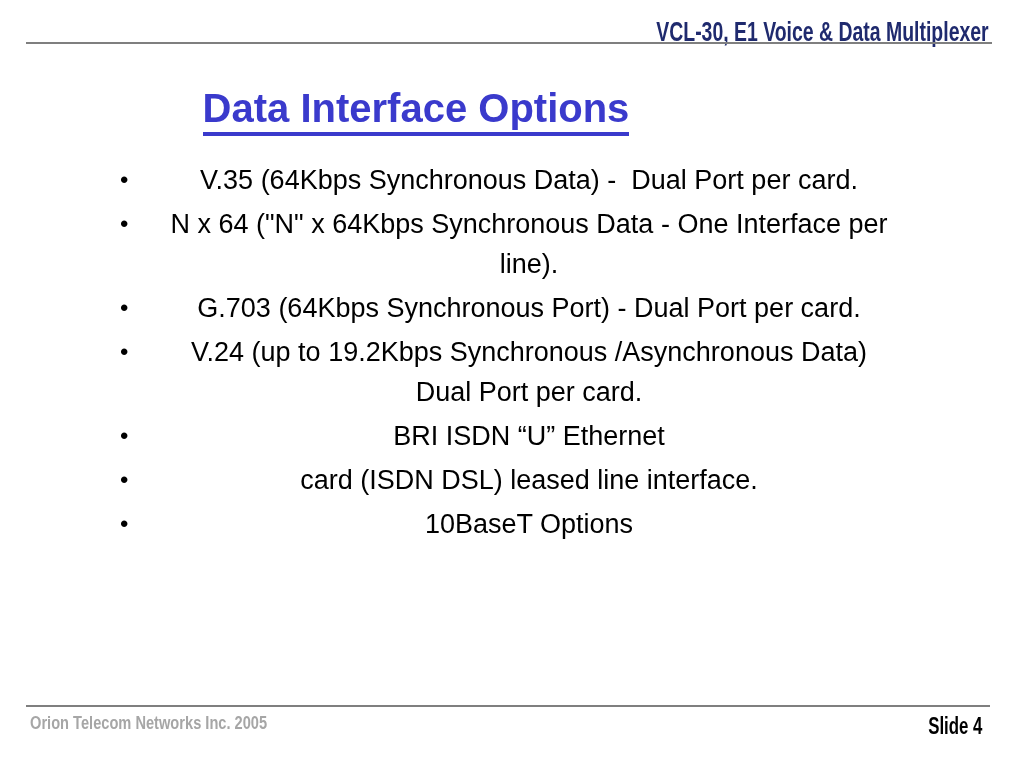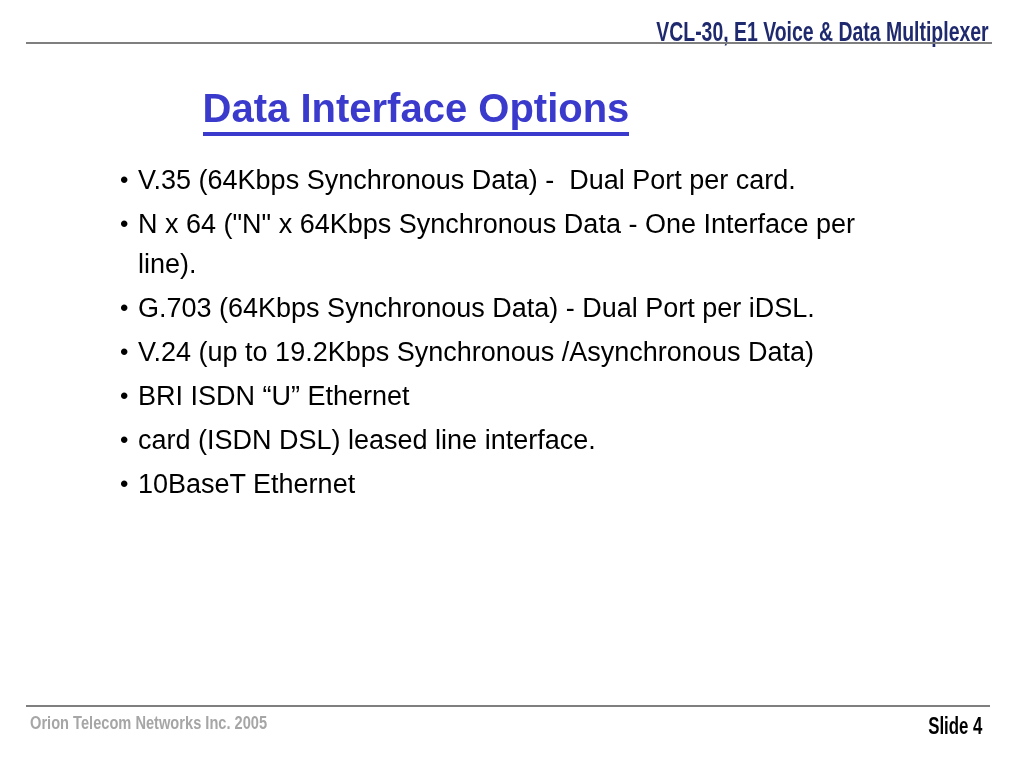--- a/index.html
+++ b/index.html
@@ -68,20 +68,21 @@
     flex:0 0 18px;
     width:18px;
     font-size:24px;
     line-height:40px;
     white-space:pre;
   }
   .bullet-lines{flex:1 1 auto;}
   .bline{
     line-height:40px;
     white-space:pre;
+    text-align:center;
   }
 
   
   .bottom-rule{
     position:absolute;
     top:705px;left:26px;width:964px;height:2px;
     background:var(--rule-gray,#7f7f7f);
   }
   .footer-left{
     position:absolute;
@@ -127,49 +128,50 @@
       <span class="bullet-marker">•</span>
       <div class="bullet-lines">
         <div class="bline">N x 64 ("N" x 64Kbps Synchronous Data - One Interface per</div>
         <div class="bline">line).</div>
       </div>
     </div>
 
     <div class="bullet-item">
       <span class="bullet-marker">•</span>
       <div class="bullet-lines">
-        <div class="bline">G.703 (64Kbps Synchronous Data) - Dual Port per iDSL.</div>
+        <div class="bline">G.703 (64Kbps Synchronous Port) - Dual Port per card.</div>
       </div>
     </div>
 
     <div class="bullet-item">
       <span class="bullet-marker">•</span>
       <div class="bullet-lines">
         <div class="bline">V.24 (up to 19.2Kbps Synchronous /Asynchronous Data)</div>
+        <div class="bline">Dual Port per card.</div>
       </div>
     </div>
 
     <div class="bullet-item">
       <span class="bullet-marker">•</span>
       <div class="bullet-lines">
         <div class="bline">BRI ISDN “U” Ethernet</div>
       </div>
     </div>
 
     <div class="bullet-item">
       <span class="bullet-marker">•</span>
       <div class="bullet-lines">
         <div class="bline">card (ISDN DSL) leased line interface.</div>
       </div>
     </div>
 
     <div class="bullet-item">
       <span class="bullet-marker">•</span>
       <div class="bullet-lines">
-        <div class="bline">10BaseT Ethernet</div>
+        <div class="bline">10BaseT Options</div>
       </div>
     </div>
 
   </div>
 
   <div class="bottom-rule"></div>
   <span class="footer-left">Orion Telecom Networks Inc. 2005</span>
   <span class="footer-right">Slide 4</span>
 
 </div>

